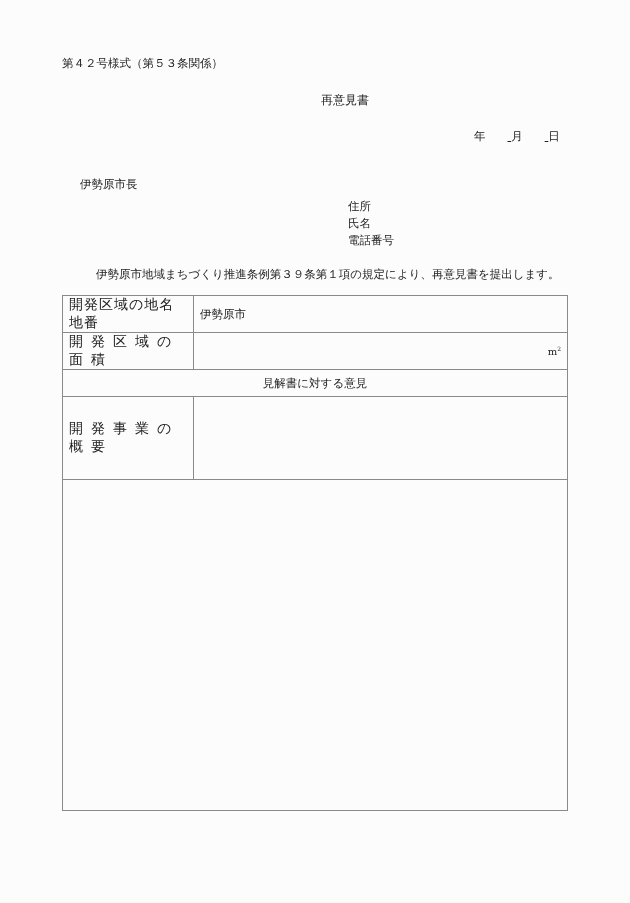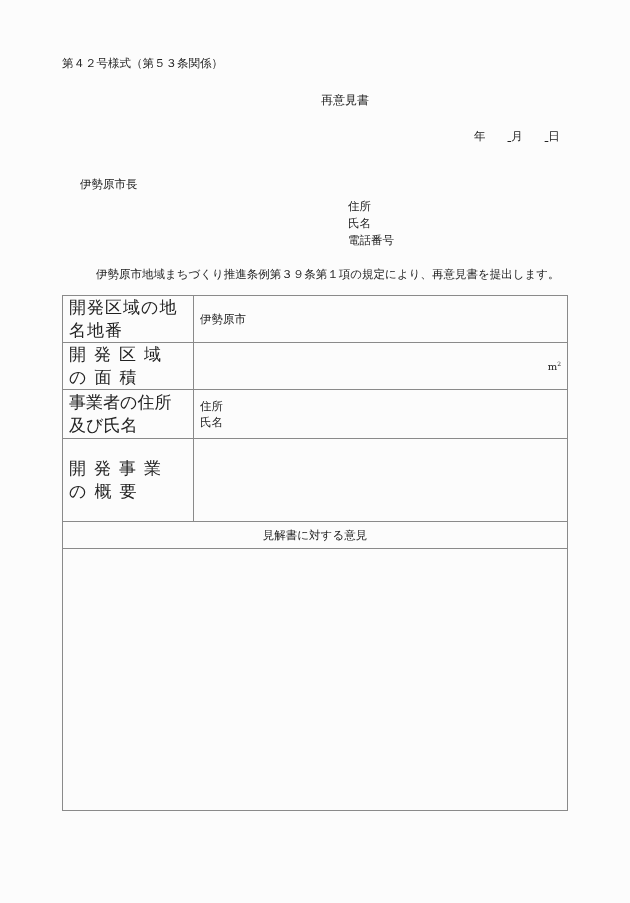--- a/index.html
+++ b/index.html
@@ -16,21 +16,21 @@
   .date span { display: inline-block; }
   .date .gap { width: 22px; }
   .addressee { left: 80px; top: 164px; margin-top: 13px; }
   .applicant { left: 348px; top: 198px; line-height: 17px; }
   .body-text { left: 96px; top: 267px; }
   table.form {
     position: absolute; left: 62px; top: 295px; width: 506px; height: 516px;
     border-collapse: collapse; table-layout: fixed;
   }
   table.form td { border: 1.5px solid #8a8a8a; padding: 0 6px; vertical-align: middle; }
-  .lbl { width: 118px; font-size: 17px; margin-left: 25px; }
+  .lbl { width: 118px; font-size: 14px; margin-left: 25px; }
   .lbl.spread2 { letter-spacing: 8px; }
   .unit { text-align: right; font-size: 10px; }
   .unit sup { font-size: 6px; }
   .center { text-align: center; }
   .stack { line-height: 16px; }
 </style>
 </head>
 <body>
 
 <div class="abs form-no">第４２号様式（第５３条関係）</div>
@@ -55,31 +55,24 @@
 <table class="form">
   <tbody>
       <tr style="height:28px">
     <td class="lbl" style="letter-spacing:1px">開発区域の地名地番</td>
     <td>伊勢原市</td>
   </tr>
   <tr style="height:26px">
     <td class="lbl spread2">開発区域の面積</td>
     <td class="unit"><span>m</span><sup>2</sup></td>
   </tr>
-  <tr style="height:49px">
-    <td class="lbl">事業者の住所及び氏名</td>
-    <td class="stack">
-      <div>住所</div>
-      <div>氏名</div>
-    </td>
+  <tr style="height:27px">
+    <td colspan="2" class="center">見解書に対する意見</td>
   </tr>
   <tr style="height:83px">
     <td class="lbl spread2">開発事業の概要</td>
     <td></td>
-  </tr>
-  <tr style="height:27px">
-    <td colspan="2" class="center">見解書に対する意見</td>
   </tr>
   <tr>
     <td colspan="2"></td>
   </tr>
 </tbody>
   </table>
 
 </body></html>

